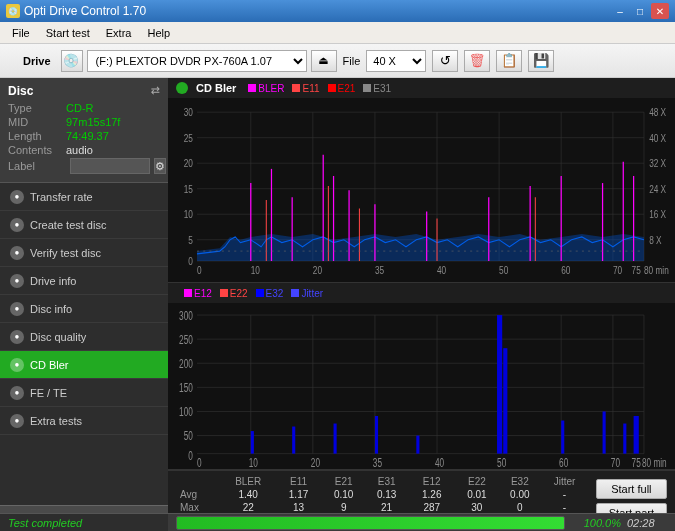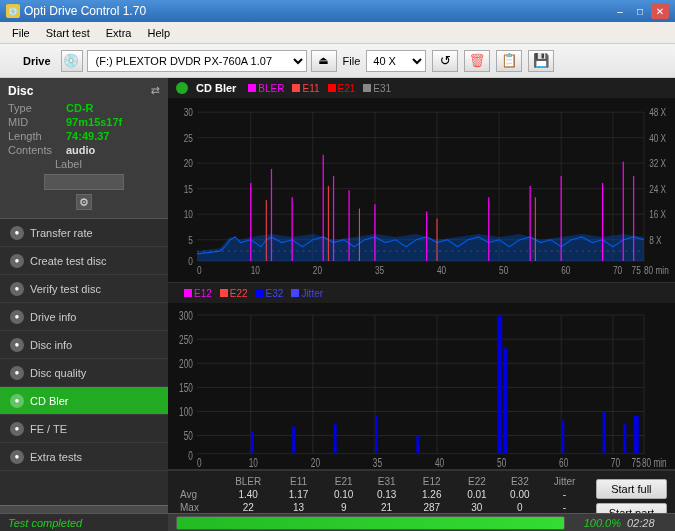--- a/index.html
+++ b/index.html
@@ -76,23 +76,23 @@
     .disc-info-header {
       display: flex;
       align-items: flex-start;
       justify-content: space-between;
       margin-bottom: 4px;
     }
     .disc-info-title { color: white; font-weight: bold; font-size: 12px; }
     .disc-info-arrows { color: #aaa; cursor: pointer; font-size: 11px; }
     .disc-row { display: flex; margin-bottom: 2px; font-size: 11px; }
     .disc-row-label { color: #999; width: 58px; flex-shrink: 0; }
-    .disc-row-value { color: #00cc00; font-weight: bold; }
+    .disc-row-value { color: #00cc00; }
     .disc-row-value.audio { color: #ddd; }
-    .label-row { display: flex; align-items: center; gap: 4px; flex-direction: column; }
+    .label-row { display: flex; align-items: center; gap: 4px; }
     .label-input { width: 80px; height: 16px; border: 1px solid #666; background: #555; color: white; font-size: 10px; padding: 0 2px; }
     .label-icon { width: 16px; height: 16px; background: #555; border: 1px solid #666; cursor: pointer; display: flex; align-items: center; justify-content: center; }
 
     
     .nav-menu { flex: 1; overflow-y: auto; }
     .nav-item {
       display: flex;
       align-items: center;
       height: 28px;
       padding: 0 10px;

